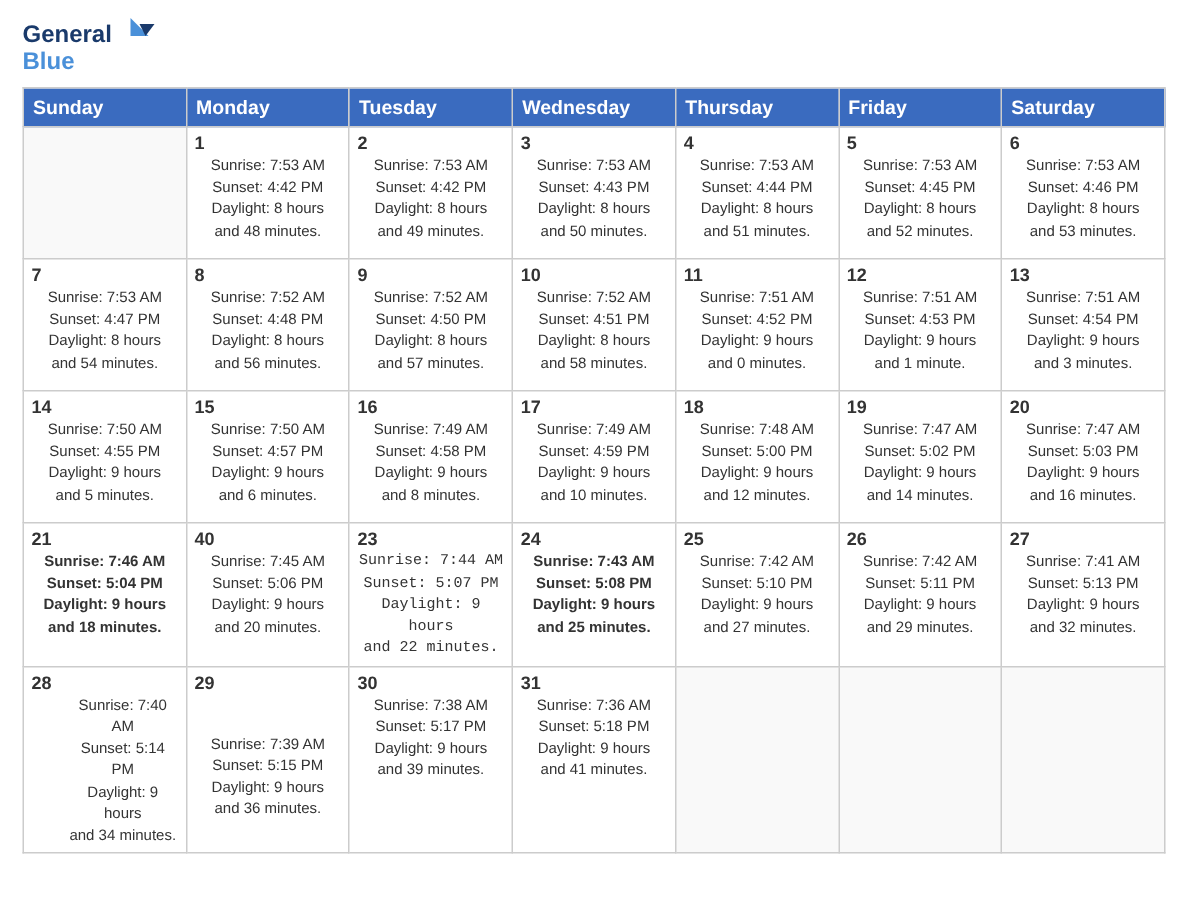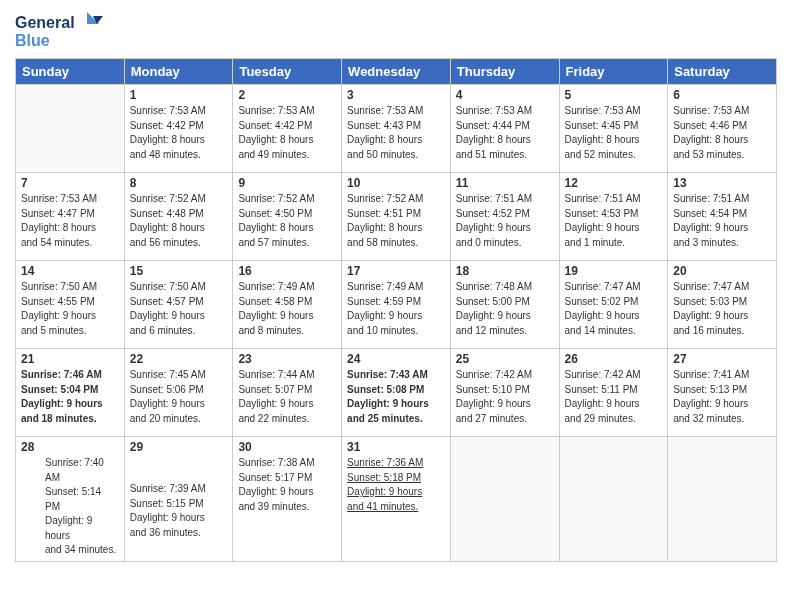--- a/index.html
+++ b/index.html
@@ -64,20 +64,21 @@
     }
     .day-number {
       font-weight: bold;
       font-size: 12px;
       margin-bottom: 2px;
     }
     .day-info {
       font-size: 10px;
       line-height: 1.45;
       color: #333;
+      text-align: center;
     }
     .calendar td.empty {
       background: #f9f9f9;
     }
   </style>
 </head>
 <body>
 
 <div class="container">
   <div class="header">
@@ -258,29 +259,29 @@
         </tr>
         <tr>
           <td>
             <div class="day-number">21</div>
             <div class="day-info" style="white-space: pre-line; font-weight: bold;">Sunrise: 7:46 AM
 Sunset: 5:04 PM
 Daylight: 9 hours
 and 18 minutes.</div>
           </td>
           <td>
-            <div class="day-number">22</div>
+            <div class="day-number">40</div>
             <div class="day-info" style="white-space: pre-line;">Sunrise: 7:45 AM
 Sunset: 5:06 PM
 Daylight: 9 hours
 and 20 minutes.</div>
           </td>
           <td>
             <div class="day-number">23</div>
-            <div class="day-info" style="white-space: pre-line;">Sunrise: 7:44 AM
+            <div class="day-info" style="white-space: pre-line; font-family: Liberation Mono, monospace;">Sunrise: 7:44 AM
 Sunset: 5:07 PM
 Daylight: 9 hours
 and 22 minutes.</div>
           </td>
           <td>
             <div class="day-number">24</div>
             <div class="day-info" style="white-space: pre-line; font-weight: bold;">Sunrise: 7:43 AM
 Sunset: 5:08 PM
 Daylight: 9 hours
 and 25 minutes.</div>
@@ -324,21 +325,21 @@
           </td>
           <td>
             <div class="day-number">30</div>
             <div class="day-info" style="white-space: pre-line;">Sunrise: 7:38 AM
 Sunset: 5:17 PM
 Daylight: 9 hours
 and 39 minutes.</div>
           </td>
           <td>
             <div class="day-number">31</div>
-            <div class="day-info" style="white-space: pre-line; text-decoration: underline;">Sunrise: 7:36 AM
+            <div class="day-info" style="white-space: pre-line;">Sunrise: 7:36 AM
 Sunset: 5:18 PM
 Daylight: 9 hours
 and 41 minutes.</div>
           </td>
           <td class="empty"></td>
           <td class="empty"></td>
           <td class="empty"></td>
         </tr>
       </tbody>
   </table>

